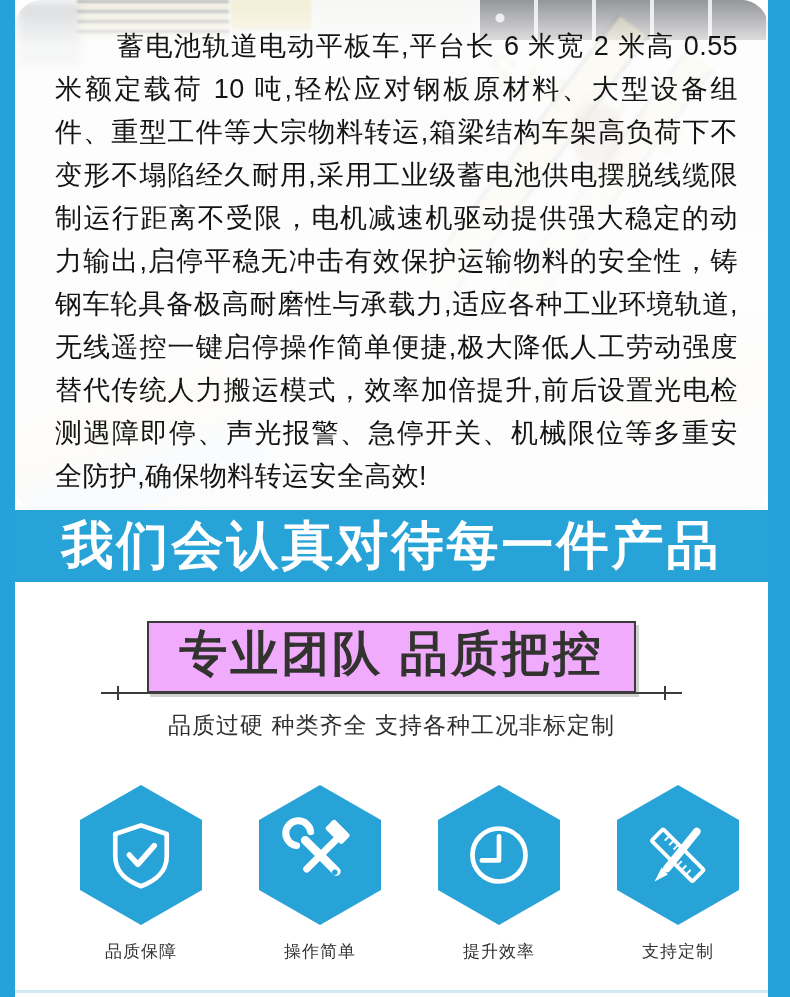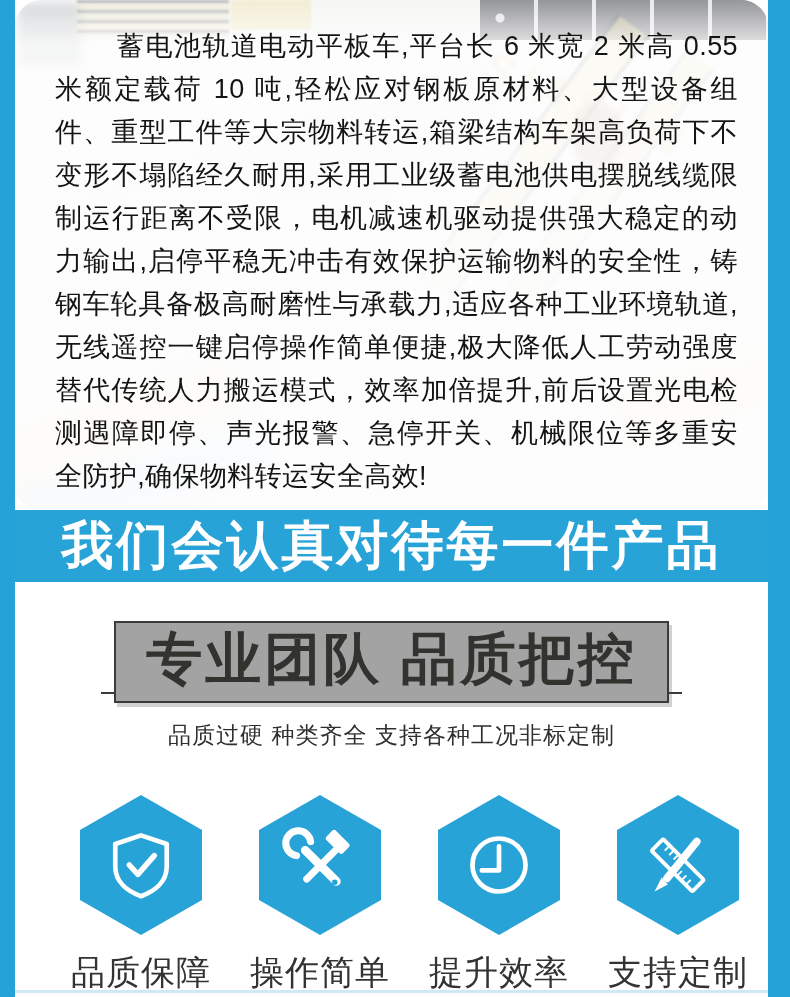--- a/index.html
+++ b/index.html
@@ -47,30 +47,30 @@
   
   .banner{height:72px;background:#28a3d8;color:#fff;display:flex;align-items:center;justify-content:center;
     font-size:52px;font-weight:700;letter-spacing:3px;}
 
   
   .quality{position:relative;height:415px;background:#fff;}
   .deco-line{position:absolute;top:71px;left:86px;right:86px;height:2px;background:#3b3b39;}
   .deco-tick{position:absolute;top:65px;width:2px;height:14px;background:#3b3b39;}
   .deco-tick.l{left:102px;} .deco-tick.r{right:102px;}
   .title-box{position:relative;margin:39px auto 0;width:fit-content;max-width:560px;
-    padding:1px 30px 7px;background:#a3a3a3;border:2px solid #3b3b39;box-shadow:3px 4px 0 rgba(70,70,68,.25);
-    font-size:56px;line-height:1.25;font-weight:800;color:#32322f;letter-spacing:3px;text-align:center;white-space:nowrap;}
+    padding:1px 30px 7px;background:#f0abfc;border:2px solid #3b3b39;box-shadow:3px 4px 0 rgba(70,70,68,.25);
+    font-size:48px;line-height:1.25;font-weight:800;color:#32322f;letter-spacing:3px;text-align:center;white-space:nowrap;}
   .subtitle{margin-top:17px;text-align:center;font-size:23px;color:#2f2f2f;letter-spacing:1px;}
 
   .features{display:flex;justify-content:space-between;padding:0 4px 0 40px;margin-top:44px;}
   .feature{width:172px;display:flex;flex-direction:column;align-items:center;}
   .hex{width:122px;height:140px;background:#28a3d8;display:flex;align-items:center;justify-content:center;
     clip-path:polygon(50% 0,100% 25%,100% 75%,50% 100%,0 75%,0 25%);}
   .hex svg{width:78px;height:78px;display:block;}
-  .feature-label{margin-top:15px;font-size:34px;color:#333;letter-spacing:1px;}
+  .feature-label{margin-top:15px;font-size:17px;color:#333;letter-spacing:1px;}
 
   .bottom-line{position:absolute;left:0;right:0;bottom:4px;height:3px;background:#cfe9f3;}
 </style>
 </head>
 <body>
 
 <div class="strip left"></div>
 <div class="strip right"></div>
 
 <div class="content">

